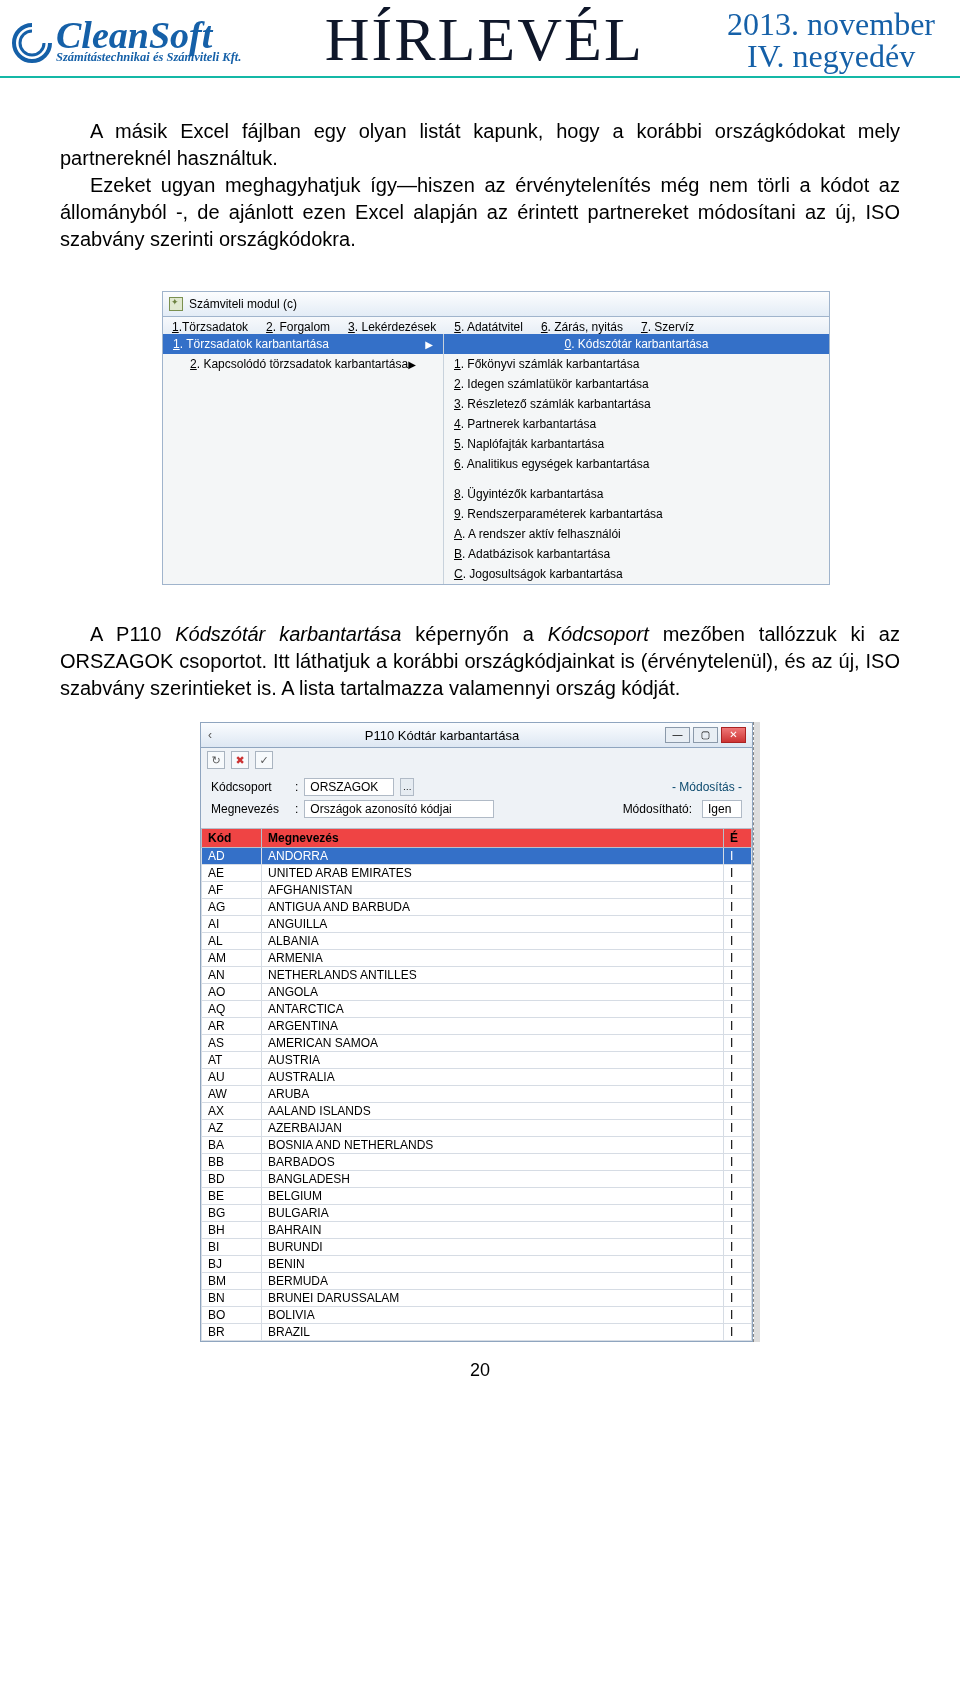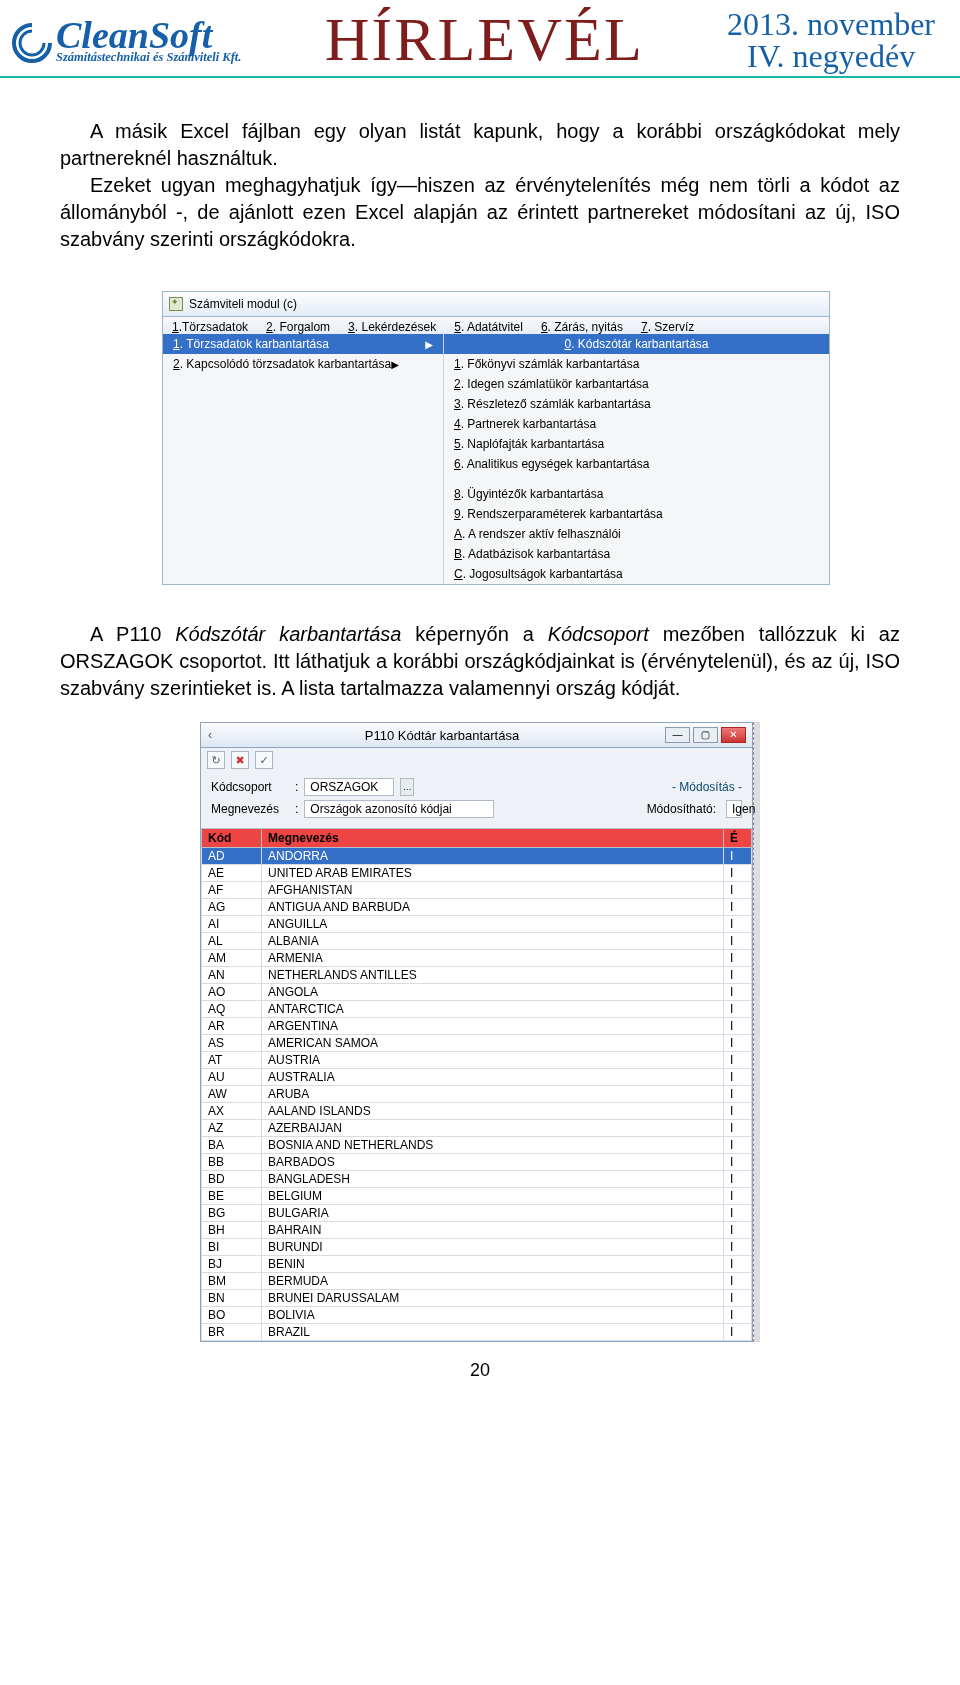--- a/index.html
+++ b/index.html
@@ -5,36 +5,36 @@
   * { box-sizing: border-box; margin: 0; padding: 0; }
   body { width: 960px; background: #fff; font-family: Verdana, Arial, sans-serif; color: #000; padding: 0 0 30px 0; }
   
   .header { display: flex; align-items: center; justify-content: space-between; padding: 8px 25px 0 10px; border-bottom: 2px solid #14b8a6; }
   .logo-block { display: flex; align-items: flex-end; gap: 2px; position: relative; }
   .logo-swirl { width: 44px; height: 44px; position: relative; }
   .logo-swirl svg { width: 44px; height: 44px; }
   .logo-text { font-family: "Times New Roman", serif; font-weight: bold; font-style: italic; font-size: 38px; color: #1560a8; line-height: 0.85; }
   .logo-sub { font-family: "Times New Roman", serif; font-size: 12.5px; font-style: italic; font-weight: bold; color: #1560a8; margin-top: -2px; }
   .logo-stack { display: flex; flex-direction: column; }
-  .center-title { font-family: "Times New Roman", serif; font-size: 62px; color: #7f1d1d; letter-spacing: 2px; font-weight: 400; line-height: 0.9; margin-bottom: 4px; }
+  .center-title { font-family: "Times New Roman", serif; font-size: 62px; color: #0f172a; letter-spacing: 2px; font-weight: 400; line-height: 0.9; margin-bottom: 4px; }
   .right-date { font-family: "Times New Roman", serif; font-size: 32px; color: #1560a8; text-align: center; line-height: 1.0; margin-bottom: 4px; }
   
   .body-text { padding: 40px 60px 20px 60px; font-size: 20px; line-height: 1.35; text-align: justify; }
   .body-text p { margin-bottom: 0; text-indent: 30px; }
   .italic { font-style: italic; }
   
   .screenshot1 { margin: 18px auto 0 auto; width: 700px; padding-left: 32px; }
   .ss1-title { background: linear-gradient(#fcfdfe,#e3ecf6); border: 1px solid #a0b4cc; height: 26px; display:flex; align-items:center; padding-left:6px; font-size:12px; font-family: Tahoma, sans-serif; }
   .ss1-title .icon { width:14px; height:14px; background:#e0e8d0; border:1px solid #7a9050; margin-right:6px; display:inline-block; position:relative; }
   .ss1-title .icon::after { content:"✦"; font-size:9px; color:#6b803f; position:absolute; top:-1px; left:1px; }
   .ss1-menubar { background: linear-gradient(#f7f9fc,#e7eef6); border-left:1px solid #a0b4cc; border-right:1px solid #a0b4cc; height:17px; display:flex; font-size:12px; font-family: Tahoma, sans-serif; }
   .ss1-menubar .mi { padding: 3px 9px; cursor: default; }
   .ss1-menubar .mi u { text-decoration: underline; }
   .ss1-body { display:flex; border:1px solid #a0b4cc; border-top:none; font-family: Tahoma, sans-serif; font-size:12px; }
-  .ss1-left { width: 280px; background:#f4f6f7; }
+  .ss1-left { width: 280px; background:#f4f6f7;text-align:center; }
   .ss1-left .row { padding: 3px 10px; }
   .ss1-left .row.sel { background:#3470c8; color:#fff; display:flex; justify-content:space-between; align-items:center; }
   .ss1-left .arrow { font-size:10px; }
   .ss1-right { flex:1; background:#f4f6f7; border-left:1px solid #c8d2dc; }
   .ss1-right .row { padding: 3px 10px; }
   .ss1-right .row.sel { background:#3470c8; color:#fff;text-align:center; }
   .ss1-right .gap { height: 10px; }
   .ss1-right .row u, .ss1-left .row u { text-decoration: underline; }
   
   .body-text2 { padding: 36px 60px 10px 60px; font-size: 20px; line-height: 1.35; text-align: justify; }
@@ -50,21 +50,21 @@
   .ss2-title .chev { width:18px; text-align:center; color:#555; }
   .ss2-tool { background:#eef2f6; border-left:1px solid #8fa5bf; border-right:1px solid #8fa5bf; height:24px; display:flex; align-items:center; gap:6px; padding-left:6px; }
   .ss2-tool .tb { width:18px; height:18px; border:1px solid #a9b4c0; background:#f7fafc; font-size:11px; text-align:center; line-height:16px; color:#555; }
   .ss2-tool .tb.red { color:#c33; }
   .ss2-form { background:#eef2f6; border-left:1px solid #8fa5bf; border-right:1px solid #8fa5bf; padding:6px 10px; }
   .ss2-form .fr { display:flex; align-items:center; font-size:12px; margin-bottom:4px; gap:6px; }
   .ss2-form .lab { width:78px; }
   .ss2-form .val { background:#fff; border:1px solid #b0bac6; padding:1px 5px; height:18px; font-size:12px; }
   .ss2-form .dd { width:14px; height:18px; background:#e6ecf2; border:1px solid #b0bac6; font-size:9px; text-align:center; line-height:16px; }
   .ss2-form .mod { color:#0c4a6e; font-size:12px; margin-left:auto; }
-  .ss2-form .igen { background:#fff; border:1px solid #b0bac6; padding:1px 5px; height:18px; width:16px; margin-left:4px; }
+  .ss2-form .igen { background:#fff; border:1px solid #b0bac6; padding:1px 5px; height:18px; width:40px; margin-left:4px; }
   .ss2-grid { border-left:1px solid #8fa5bf; border-right:1px solid #8fa5bf; border-bottom:1px solid #8fa5bf; }
   .ss2-table { width:100%; border-collapse:collapse; font-size:12px; background:#fff; }
   .ss2-table th { background:#ef4444; border:1px solid #b6c0cc; padding:2px 6px; text-align:left; font-weight:bold; }
   .ss2-table td { border:1px solid #d6dce4; padding:1px 6px; height:17px; }
   .ss2-table td.c3 { text-align:left; width:24px; }
   .ss2-table tr.sel td { background:#3470c8; color:#fff; }
   .ss2-table col.c1 { width:60px; }
   .ss2-table col.c2 { }
   .ss2-table col.c3 { width:28px; }
   

